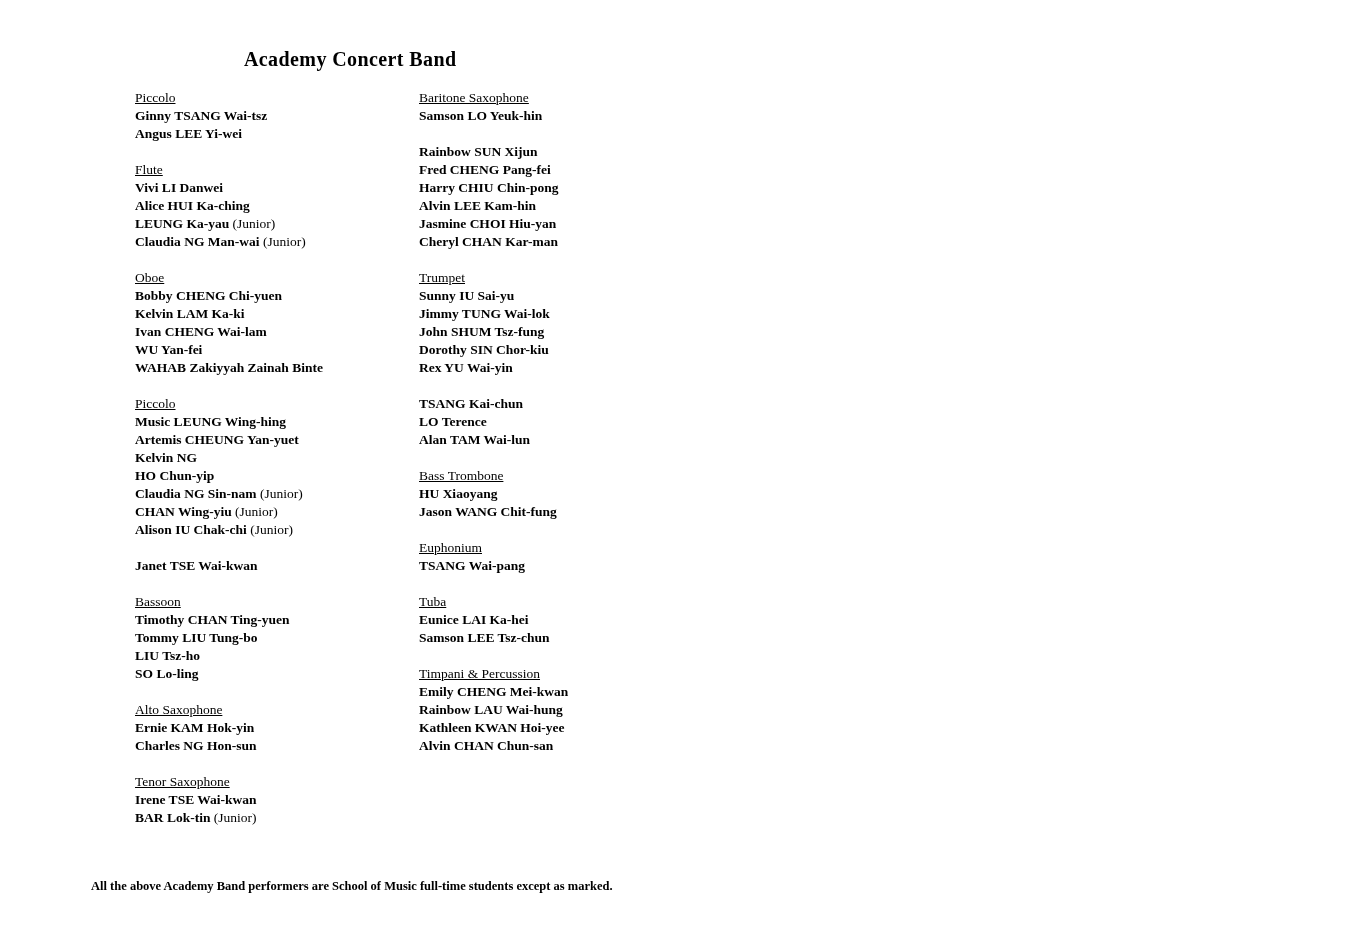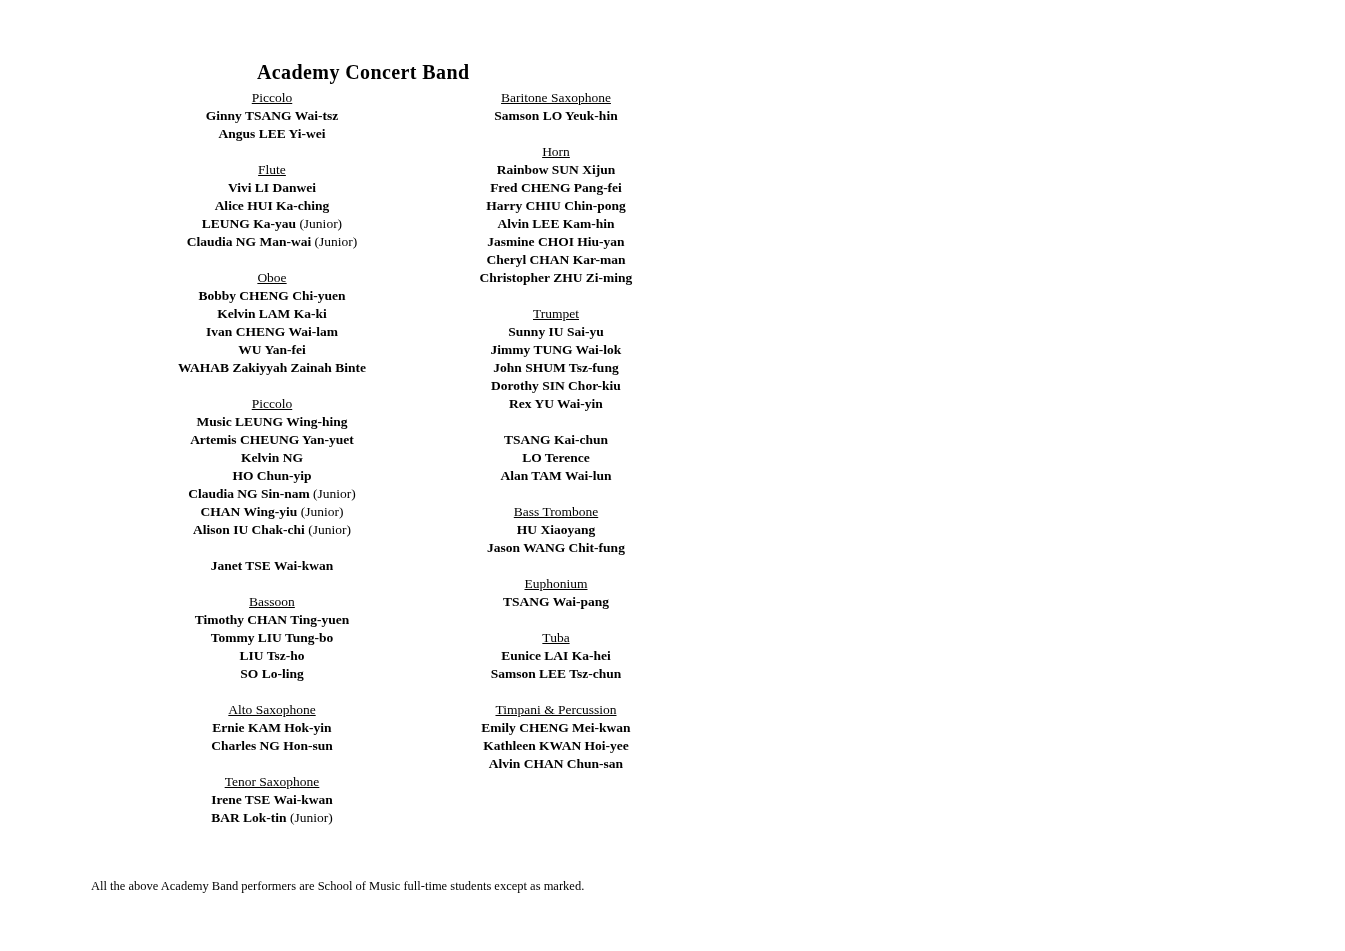--- a/index.html
+++ b/index.html
@@ -17,54 +17,54 @@
     position: relative;
     width: 1345px;
     height: 951px;
     background: #ffffff;
     overflow: hidden;
   }
   .title {
     position: absolute;
     left: 244px;
     top: 48px;
-    margin: 13px;
+    margin: 0;
     font-size: 20px;
     font-weight: bold;
     letter-spacing: 0.4px;
     white-space: nowrap;
   }
   .col {
     position: absolute;
     top: 89px;
     width: 300px;
     font-size: 13.5px;
     line-height: 18px;
   }
   .col-left  { left: 122px; }
   .col-right { left: 406px; }
-  .section { margin: 0 0 18px 0; text-align: center; }
+  .section { margin: 0 0 18px 13px; }
   .heading {
     text-decoration: underline;
     font-weight: normal;
     white-space: nowrap;
   }
   .member {
     font-weight: bold;
     white-space: nowrap;
   }
   .member .suffix {
     font-weight: normal;
   }
   .footer {
     position: absolute;
     left: 91px;
     top: 879px;
     font-size: 12.5px;
-    font-weight: normal;
+    font-weight: bold;
     white-space: nowrap;
   }
 </style>
 </head>
 <body>
 
 <div class="page">
   <h1 class="title">Academy Concert Band</h1>
   <div class="col col-left">
       <div class="section">
@@ -117,28 +117,26 @@
         <div class="member"><span>Irene TSE Wai-kwan</span></div>
         <div class="member"><span>BAR Lok-tin</span> <span class="suffix">(Junior)</span></div>
       </div>
     </div>
   <div class="col col-right">
       <div class="section">
         <div><span class="heading">Baritone Saxophone</span></div>
         <div class="member"><span>Samson LO Yeuk-hin</span></div>
       </div>
       <div class="section">
-        <div><span class="heading">Horn</span></div>
         <div class="member"><span>Rainbow SUN Xijun</span></div>
         <div class="member"><span>Fred CHENG Pang-fei</span></div>
         <div class="member"><span>Harry CHIU Chin-pong</span></div>
         <div class="member"><span>Alvin LEE Kam-hin</span></div>
         <div class="member"><span>Jasmine CHOI Hiu-yan</span></div>
         <div class="member"><span>Cheryl CHAN Kar-man</span></div>
-        <div class="member"><span>Christopher ZHU Zi-ming</span></div>
       </div>
       <div class="section">
         <div><span class="heading">Trumpet</span></div>
         <div class="member"><span>Sunny IU Sai-yu</span></div>
         <div class="member"><span>Jimmy TUNG Wai-lok</span></div>
         <div class="member"><span>John SHUM Tsz-fung</span></div>
         <div class="member"><span>Dorothy SIN Chor-kiu</span></div>
         <div class="member"><span>Rex YU Wai-yin</span></div>
       </div>
       <div class="section">
@@ -156,18 +154,19 @@
         <div class="member"><span>TSANG Wai-pang</span></div>
       </div>
       <div class="section">
         <div><span class="heading">Tuba</span></div>
         <div class="member"><span>Eunice LAI Ka-hei</span></div>
         <div class="member"><span>Samson LEE Tsz-chun</span></div>
       </div>
       <div class="section">
         <div><span class="heading">Timpani &amp; Percussion</span></div>
         <div class="member"><span>Emily CHENG Mei-kwan</span></div>
+        <div class="member"><span>Rainbow LAU Wai-hung</span></div>
         <div class="member"><span>Kathleen KWAN Hoi-yee</span></div>
         <div class="member"><span>Alvin CHAN Chun-san</span></div>
       </div>
     </div>
   <div class="footer">All the above Academy Band performers are School of Music full-time students except as marked.</div>
 </div>
 
 </body></html>

